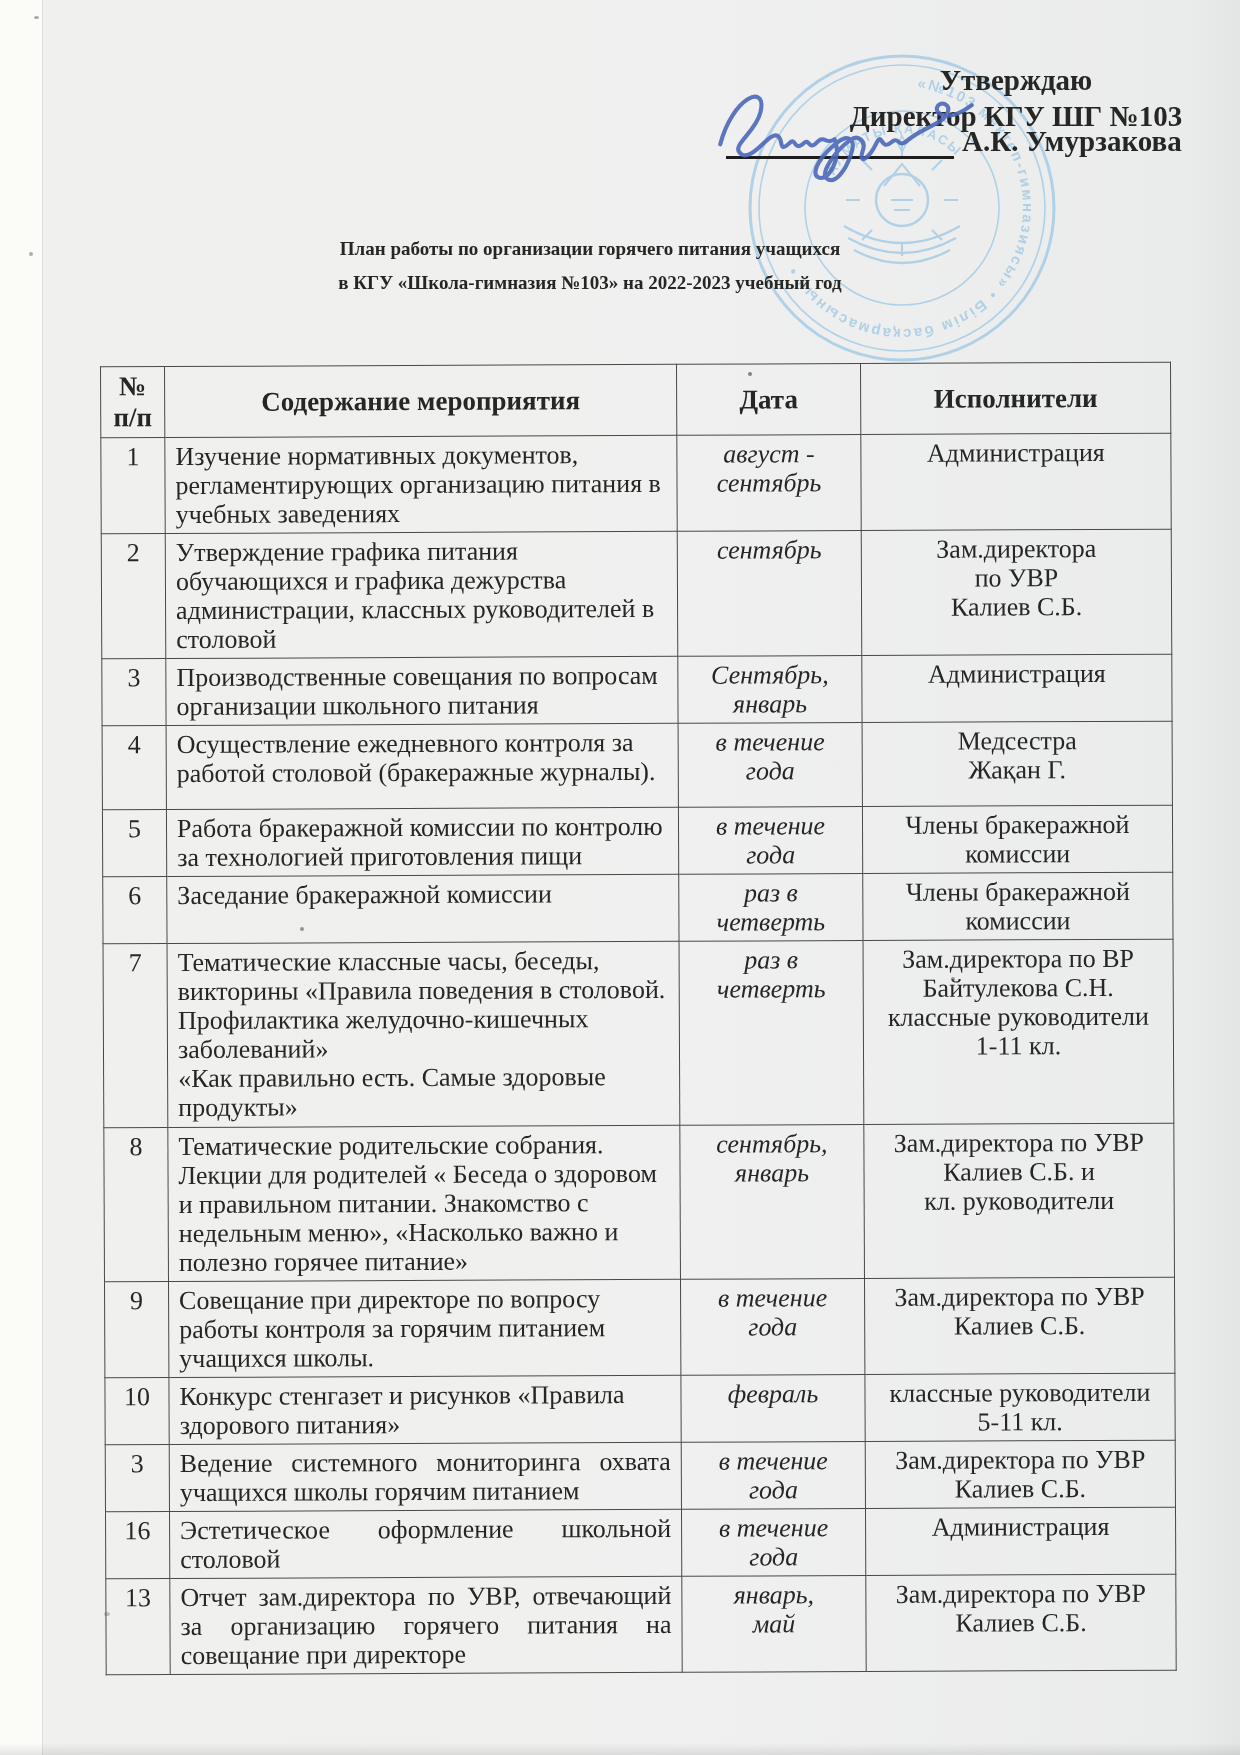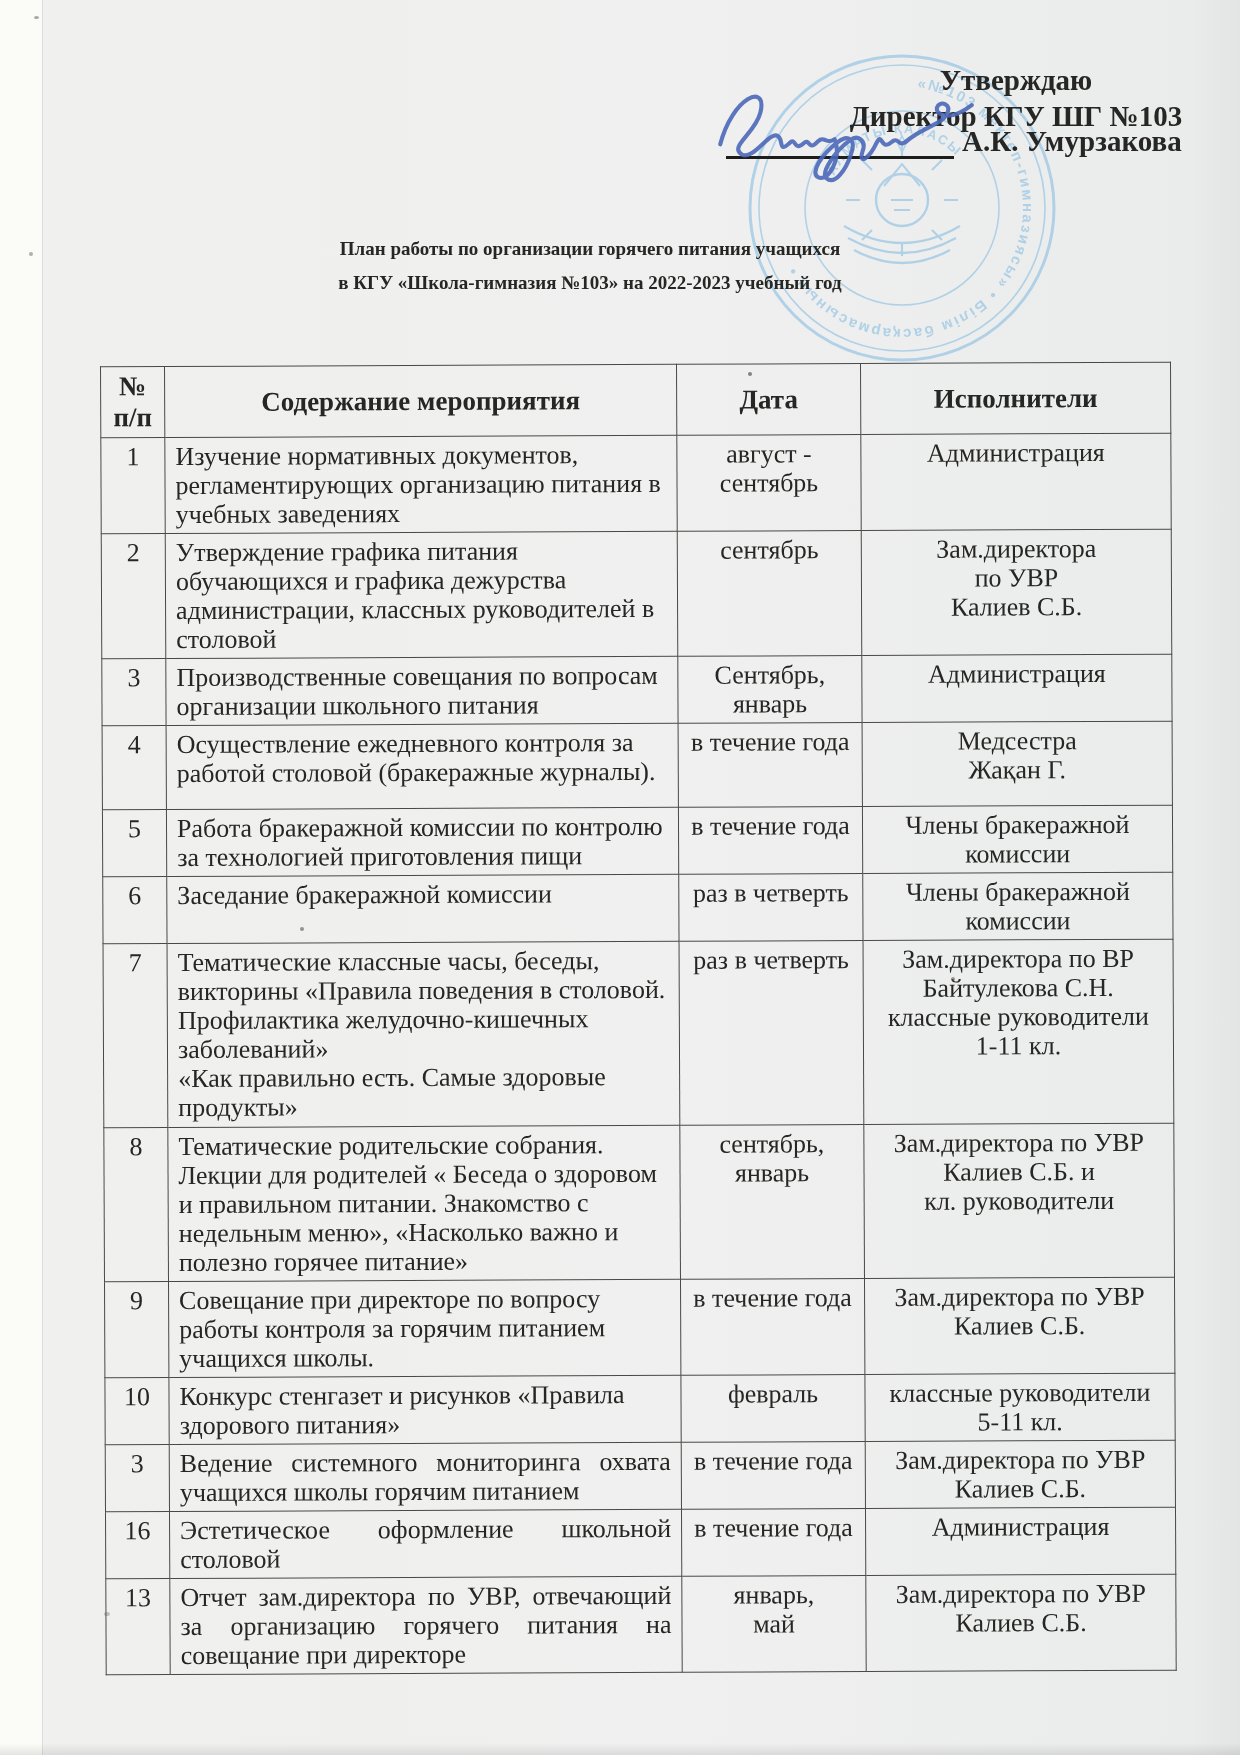--- a/index.html
+++ b/index.html
@@ -34,21 +34,21 @@
   .doc-table{position:absolute;left:100px;top:364px;width:1070px;z-index:2;
     border-collapse:collapse;table-layout:fixed;
     transform:rotate(-0.25deg);transform-origin:50% 0;
     font-size:26px;line-height:29px;}
   .doc-table td,.doc-table th{
     border:1.5px solid #494946;vertical-align:top;padding:4px 10px;
     white-space:pre-line;overflow:hidden;}
   .doc-table th{font-weight:bold;text-align:center;vertical-align:middle;
     font-size:27px;line-height:31px;padding:4px 6px;}
   .c-num{text-align:center;padding-left:2px !important;padding-right:2px !important;}
-  .c-date{text-align:center;}
+  .c-date{text-align:center;font-style:italic;}
   .c-exec{text-align:center;}
   .just{text-align:justify;}
 
   
   .speck{position:absolute;background:#55534f;border-radius:50%;z-index:4;}
 </style>
 </head>
 <body>
 
 <div class="page">

